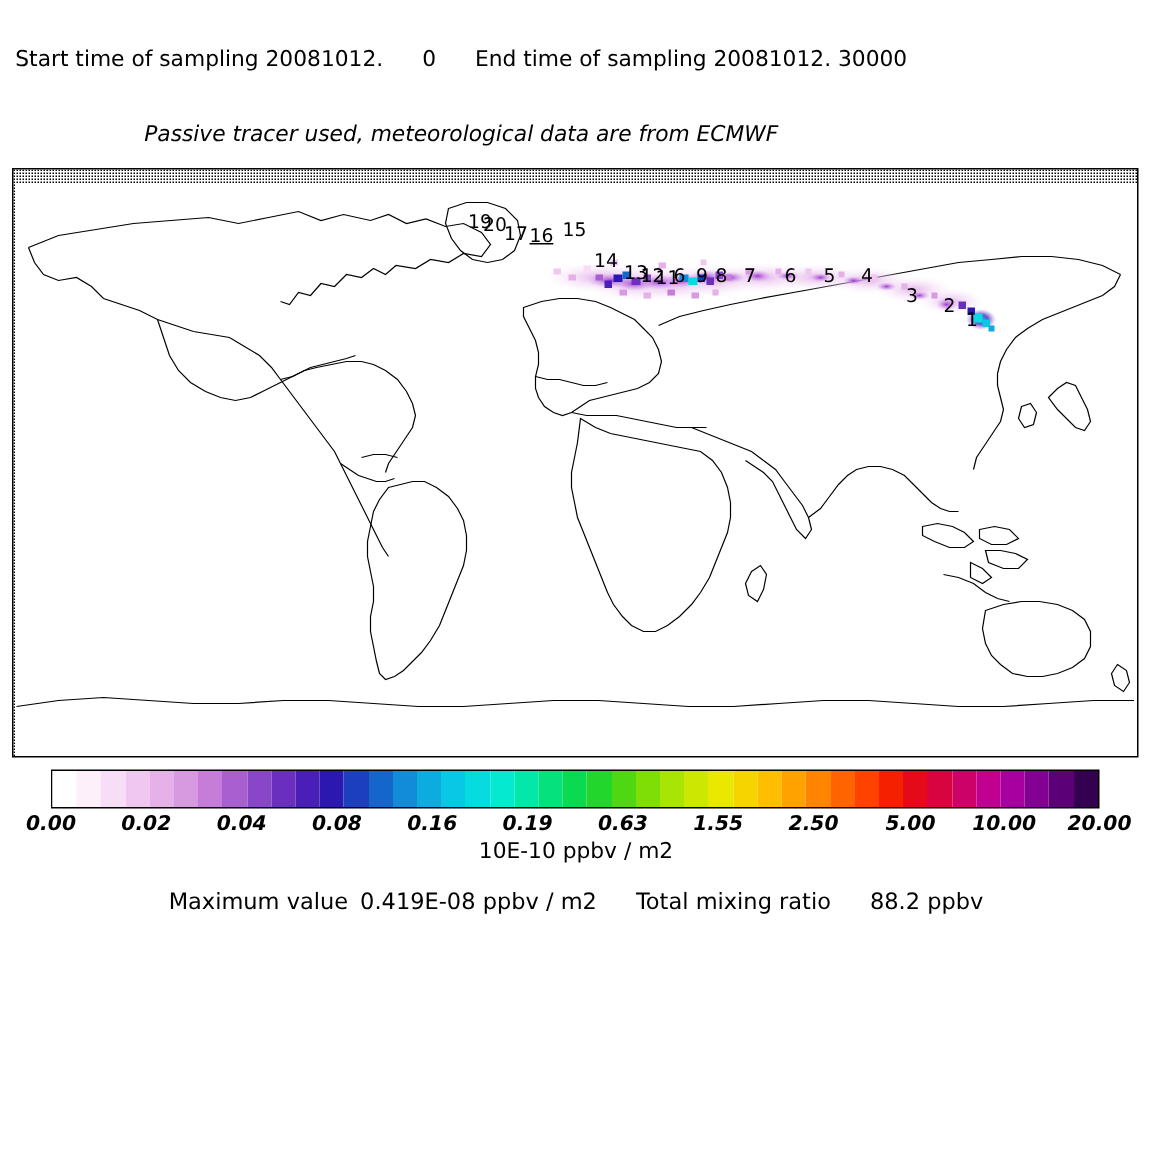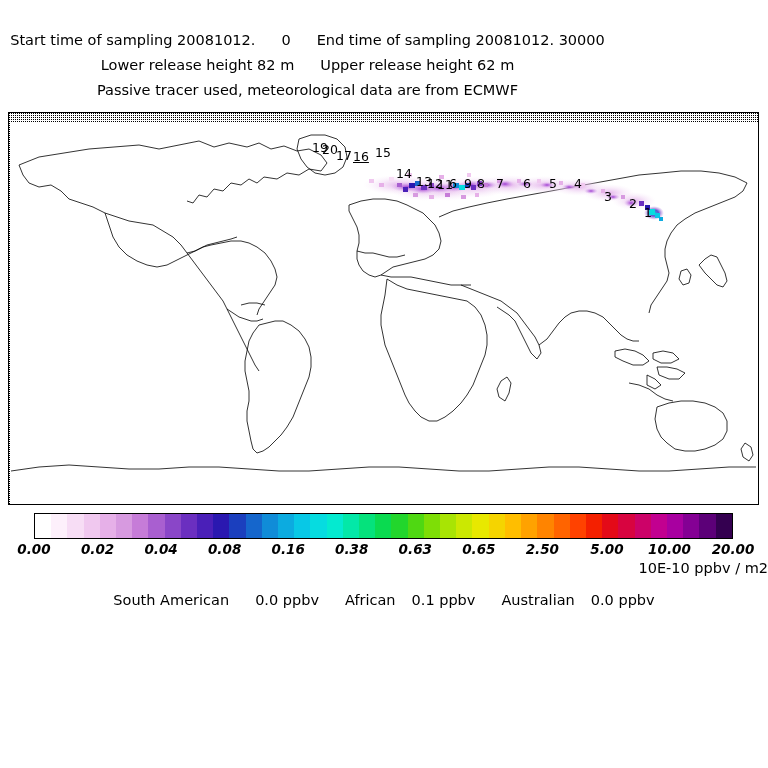--- a/index.html
+++ b/index.html
@@ -31,21 +31,21 @@
   }
   .subline {
     position: absolute;
     left: 0;
     width: 615px;
     text-align: center;
     font-size: 14.5px;
   }
   .sub1 { top: 32px; }
   .sub2 { top: 57px; }
-  .sub3 { top: 82px; }
+  .sub3 { top: 82px; font-style: italic; }
   .sp-wide { display: inline-block; width: 26px; }
   .sp-mid  { display: inline-block; width: 16px; }
   .sp-small{ display: inline-block; width: 8px; }
 
   
   .map-frame {
     position: absolute;
     left: 8px;
     top: 112px;
     width: 751px;
@@ -128,21 +128,21 @@
     font-size: 13.5px;
     font-weight: bold;
     transform: translateX(-50%);
     white-space: nowrap;
   }
   .cbar-unit {
     position: absolute;
     left: 0;
     top: 560px;
     width: 768px;
-    text-align: right;
+    text-align: center;
     font-size: 14.5px;
   }
 
   
   .stats {
     position: absolute;
     left: 0;
     top: 592px;
     width: 768px;
     font-size: 14.5px;
@@ -157,23 +157,20 @@
 </head>
 <body>
 
 <div class="page">
 
 
   <div class="subline sub1">
     <span>Start time of sampling 20081012.</span><span class="sp-wide"></span><span>0</span><span class="sp-wide"></span><span>End time of sampling 20081012. 30000</span>
   </div>
 
-  <div class="subline sub2">
-    <span>Lower release height   82 m</span><span class="sp-wide"></span><span>Upper release height   62 m</span>
-  </div>
 
   <div class="subline sub3">Passive tracer used, meteorological data are from ECMWF</div>
 
   <div class="map-frame">
     <div class="map-inner">
 
       <div class="grid-h" style="top:65px;"></div>
       <div class="grid-h" style="top:130px;"></div>
       <div class="grid-h" style="top:195px;"></div>
       <div class="grid-h" style="top:260px;"></div>
@@ -380,30 +377,30 @@
         <div style="background: rgb(132, 0, 148);"></div>
         <div style="background: rgb(92, 0, 120);"></div>
         <div style="background: rgb(52, 0, 80);"></div>
       </div>
     <div class="cbar-ticks" id="cbar-ticks">
         <span style="left: 26px;">0.00</span>
         <span style="left: 89.5455px; text-align: right;">0.02</span>
         <span style="left: 153.091px;">0.04</span>
         <span style="left: 216.636px;">0.08</span>
         <span style="left: 280.182px;">0.16</span>
-        <span style="left: 343.727px;">0.38</span>
+        <span style="left: 343.727px;">0.19</span>
         <span style="left: 407.273px;">0.63</span>
-        <span style="left: 470.818px;">0.65</span>
+        <span style="left: 470.818px;">1.55</span>
         <span style="left: 534.364px;">2.50</span>
         <span style="left: 599px;">5.00</span>
         <span style="left: 661.455px;">10.00</span>
         <span style="left: 725px;">20.00</span>
       </div>
   </div>
   <div class="cbar-unit">10E-10 ppbv / m2</div>
 
   <div class="stats">
-    <div class="row">
-      <span>South American</span><span class="sp-wide"></span><span>0.0 ppbv</span><span class="sp-wide"></span><span>African</span><span class="sp-mid"></span><span>0.1 ppbv</span><span class="sp-wide"></span><span>Australian</span><span class="sp-mid"></span><span>0.0 ppbv</span>
+    <div class="row r1">
+      <span>Maximum value</span><span class="sp-small"></span><span>0.419E-08 ppbv / m2</span><span class="sp-wide"></span><span>Total mixing ratio</span><span class="sp-wide"></span><span>88.2 ppbv</span>
     </div>
   </div>
 
 </div>
 
 </body></html>

